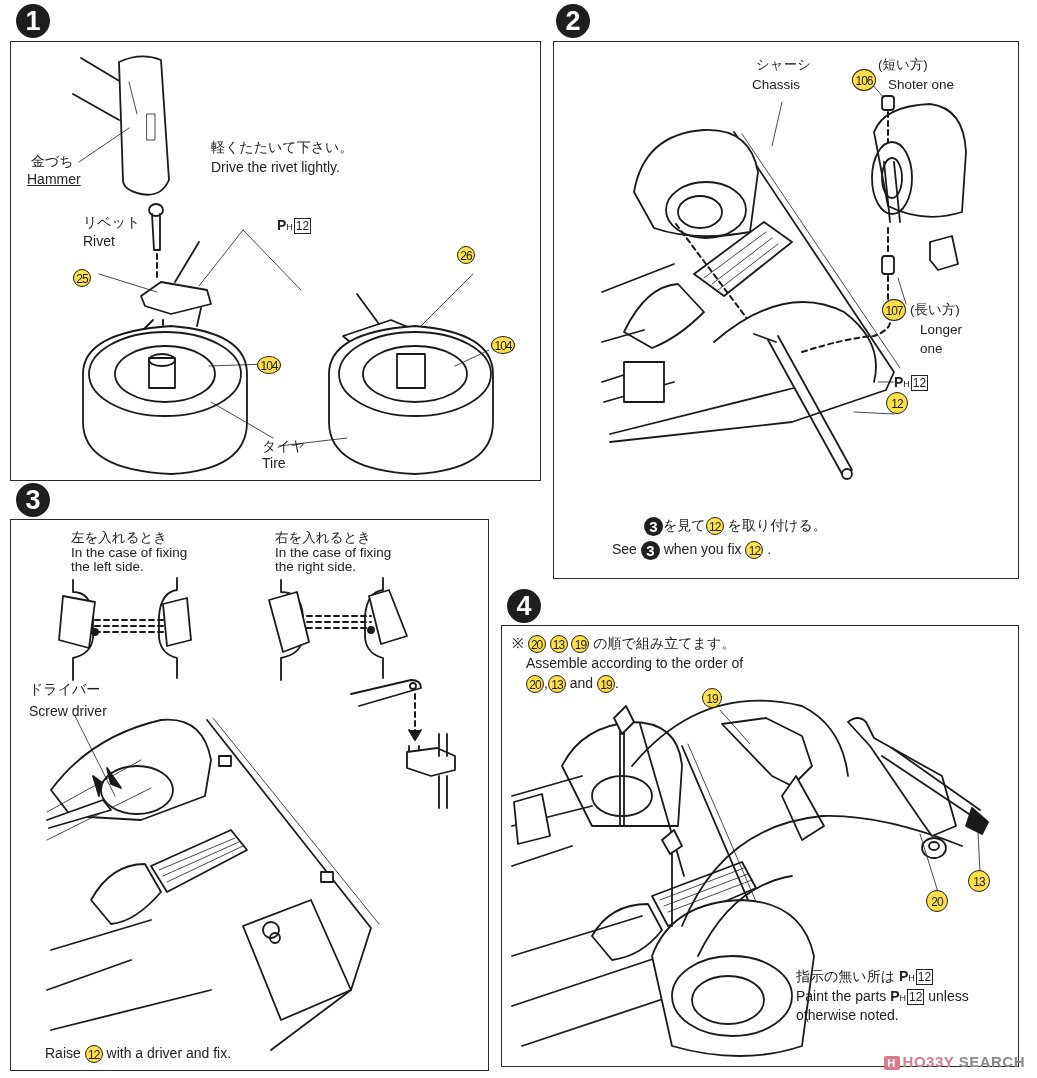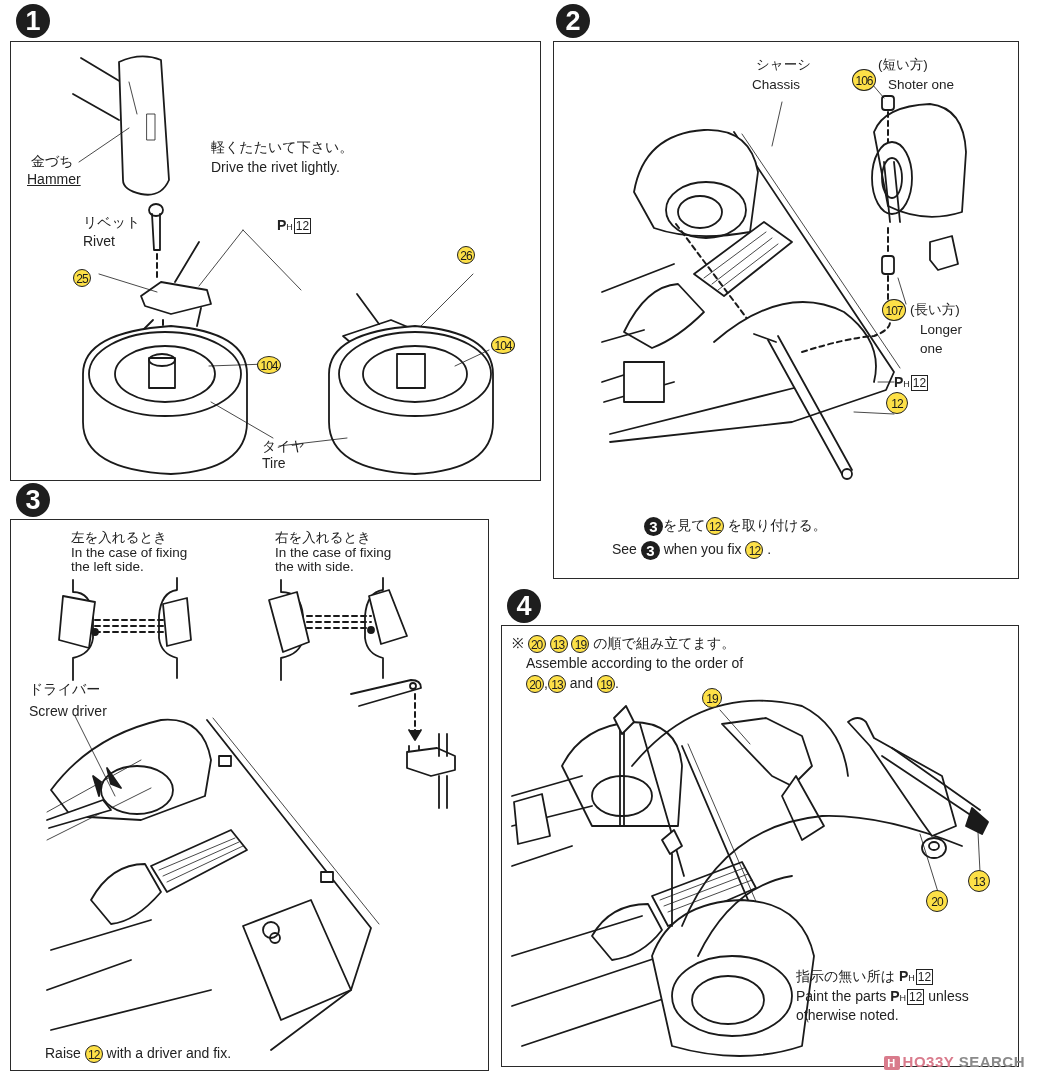--- a/index.html
+++ b/index.html
@@ -235,21 +235,21 @@
       <rect x="310" y="352" width="12" height="10" class="fillw"></rect>
       <path d="M64 196 L104 276" class="thin"></path>
     </g>
   </svg>
 
   <div class="lbl sm" style="left:60px;top:9px;">左を入れるとき</div>
   <div class="lbl sm" style="left:60px;top:24px;">In the case of fixing</div>
   <div class="lbl sm" style="left:60px;top:38px;">the left side.</div>
   <div class="lbl sm" style="left:264px;top:9px;">右を入れるとき</div>
   <div class="lbl sm" style="left:264px;top:24px;">In the case of fixing</div>
-  <div class="lbl sm" style="left:264px;top:38px;">the with side.</div>
+  <div class="lbl sm" style="left:264px;top:38px;">the right side.</div>
   <div class="lbl" style="left:18px;top:160px;">ドライバー</div>
   <div class="lbl" style="left:18px;top:182px;">Screw driver</div>
 
   <div class="lbl" style="left:34px;top:524px;">
     <span>Raise</span> <span class="circ">12</span> <span>with a driver and fix.</span>
   </div>
 </div>
 
 <div class="step-badge" style="left:507px;top:589px;">4</div>
 <div class="panel" style="left:501px;top:625px;width:516px;height:440px;">

